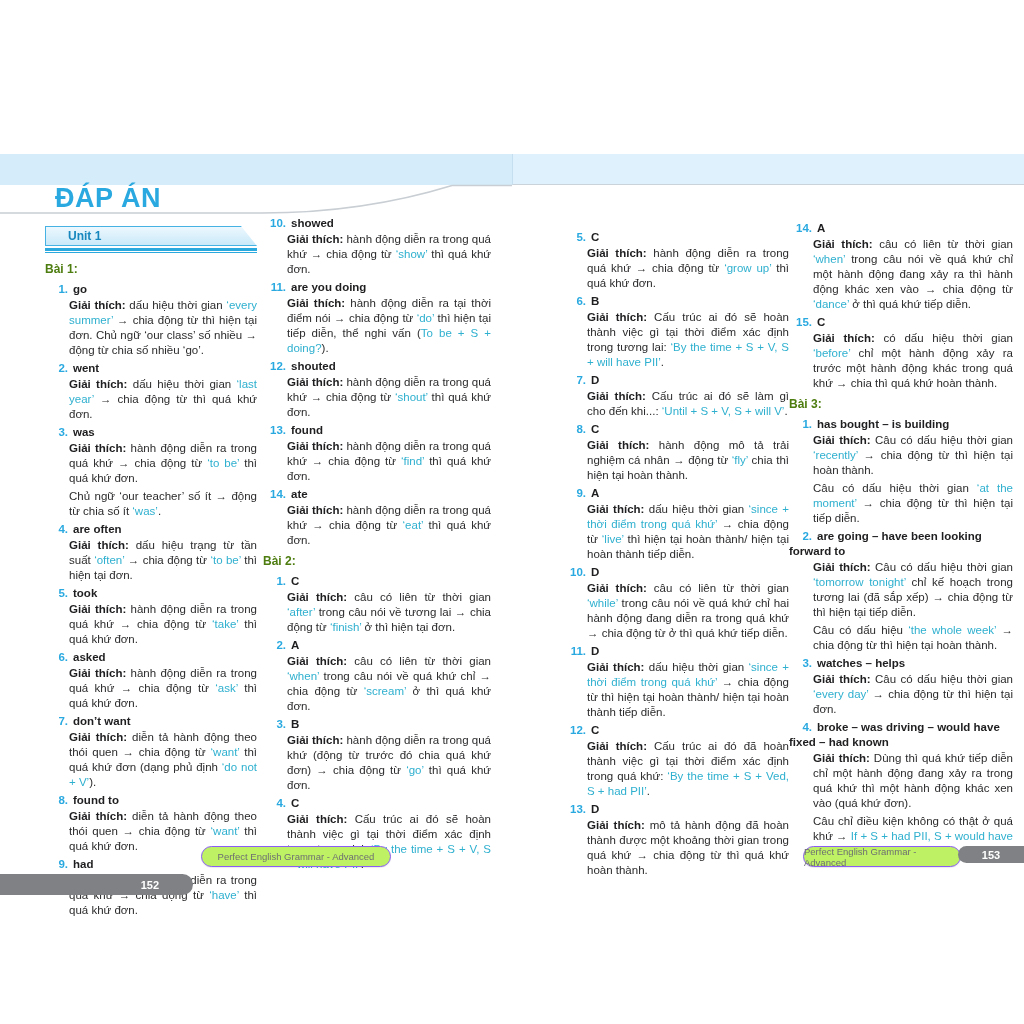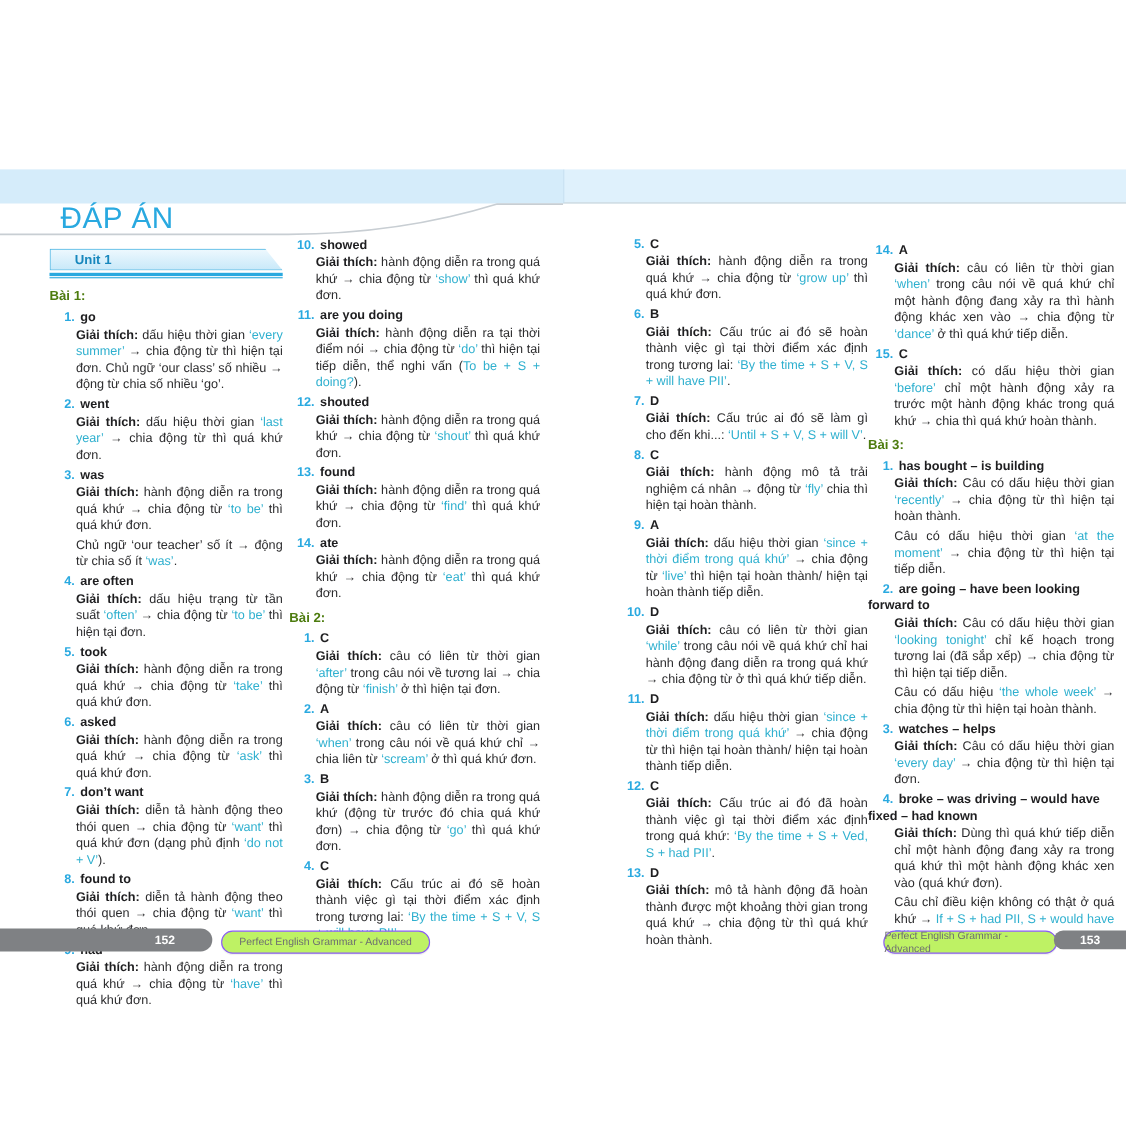--- a/index.html
+++ b/index.html
@@ -3,45 +3,45 @@
 <meta charset="utf-8">
 <style>
   html,body{margin:0;padding:0}
   body{width:1024px;height:1024px;background:#ffffff;font-family:"Liberation Sans",sans-serif;position:relative;overflow:hidden}
   .page{position:absolute;inset:0}
   
   .band{position:absolute;top:154px;height:31px}
   .band-left{left:0;width:512px;background:#D5ECFA}
   .band-right{left:512px;width:512px;background:#DFF1FC;border-bottom:1px solid #C9D3D9;border-left:1px solid #C5DFF0;box-sizing:border-box}
   .swoosh{position:absolute;left:0;top:184px;width:512px;height:34px}
-  .title{position:absolute;left:55px;top:183px;margin:0;font-size:27px;font-weight:400;color:#29A9E0;letter-spacing:.5px}
+  .title{position:absolute;left:55px;top:183px;margin:0;font-size:27px;font-weight:700;color:#29A9E0;letter-spacing:.5px}
   
   .col{position:absolute;font-size:11.5px;line-height:15px;color:#2B2B2D}
   .col1{left:45px;top:226px;width:212px}
   .col2{left:263px;top:216px;width:228px}
-  .col3{left:563px;top:215px;width:226px}
+  .col3{left:563px;top:230px;width:226px}
   .col4{left:789px;top:221px;width:224px}
   
   .unit-wrap{margin-bottom:9px}
   .unit-box{height:20px;border:1px solid #45B2E3;background:linear-gradient(180deg,#EDF8FE 0%,#C9E9F9 100%);clip-path:polygon(0 0,calc(100% - 16px) 0,100% 100%,0 100%);display:flex;align-items:center;box-sizing:border-box}
   .unit-label{font-weight:700;font-size:12px;color:#1787BD;padding-left:22px}
   .rule-thick{height:3px;background:#2AA9DF;margin-top:2px}
   .rule-thin{height:1px;background:#2AA9DF;margin-top:1px}
   .sec-label{font-weight:700;color:#4d7c0f;font-size:12px;margin:6px 0 5px}
   
   .item{margin-bottom:3px}
   .ihead{font-weight:700}
   .num{display:inline-block;width:23px;text-align:right;color:#29A9E0}
   .ans{margin-left:5px;color:#1E1E20}
   .para{margin:1px 0 3px 24px;text-align:justify}
   .seg-b{font-weight:700;color:#1E1E20}
   .seg-n{color:#2B2B2D}
   .seg-h{color:#2FB0CF}
   
-  .foot-dark-left{position:absolute;left:0;top:844px;width:193px;height:21px;background:#7F8184;border-radius:0 11px 11px 0;color:#fff;font-size:11px;font-weight:700;display:flex;align-items:center;justify-content:flex-end;padding-right:34px;box-sizing:border-box}
+  .foot-dark-left{position:absolute;left:0;top:874px;width:193px;height:21px;background:#7F8184;border-radius:0 11px 11px 0;color:#fff;font-size:11px;font-weight:700;display:flex;align-items:center;justify-content:flex-end;padding-right:34px;box-sizing:border-box}
   .foot-pill{position:absolute;top:846px;height:21px;background:#bef264;border:1px solid #8b5cf6;border-radius:11px;display:flex;align-items:center;justify-content:center;font-size:9.5px;color:#6D6E71;box-sizing:border-box;box-shadow:0 1px 1px rgba(0,0,0,.08)}
   .foot-pill-left{left:201px;width:190px}
   .foot-pill-right{left:803px;width:158px}
   .foot-dark-right{position:absolute;left:958px;top:846px;width:66px;height:17px;background:#7F8184;border-radius:11px 0 0 11px;color:#fff;display:flex;align-items:center;justify-content:center;font-size:11px;font-weight:700;box-sizing:border-box}
 </style>
 </head>
 <body>
 
 <div class="page">
 
@@ -122,21 +122,21 @@
         <div class="ihead"><span class="num">14.</span><span class="ans">ate</span></div>
         <p class="para"><span class="seg-b">Giải thích: </span><span class="seg-n">hành động diễn ra trong quá khứ → chia động từ </span><span class="seg-h">‘eat’</span><span class="seg-n"> thì quá khứ đơn.</span></p>
       </div>
       <div class="sec-label">Bài 2:</div>
       <div class="item">
         <div class="ihead"><span class="num">1.</span><span class="ans">C</span></div>
         <p class="para"><span class="seg-b">Giải thích: </span><span class="seg-n">câu có liên từ thời gian </span><span class="seg-h">‘after’</span><span class="seg-n"> trong câu nói về tương lai → chia động từ </span><span class="seg-h">‘finish’</span><span class="seg-n"> ở thì hiện tại đơn.</span></p>
       </div>
       <div class="item">
         <div class="ihead"><span class="num">2.</span><span class="ans">A</span></div>
-        <p class="para"><span class="seg-b">Giải thích: </span><span class="seg-n">câu có liên từ thời gian </span><span class="seg-h">‘when’</span><span class="seg-n"> trong câu nói về quá khứ chỉ → chia liên từ </span><span class="seg-h">‘scream’</span><span class="seg-n"> ở thì quá khứ đơn.</span></p>
+        <p class="para"><span class="seg-b">Giải thích: </span><span class="seg-n">câu có liên từ thời gian </span><span class="seg-h">‘when’</span><span class="seg-n"> trong câu nói về quá khứ chỉ → chia động từ </span><span class="seg-h">‘scream’</span><span class="seg-n"> ở thì quá khứ đơn.</span></p>
       </div>
       <div class="item">
         <div class="ihead"><span class="num">3.</span><span class="ans">B</span></div>
         <p class="para"><span class="seg-b">Giải thích: </span><span class="seg-n">hành động diễn ra trong quá khứ (động từ trước đó chia quá khứ đơn) → chia động từ </span><span class="seg-h">‘go’</span><span class="seg-n"> thì quá khứ đơn.</span></p>
       </div>
       <div class="item">
         <div class="ihead"><span class="num">4.</span><span class="ans">C</span></div>
         <p class="para"><span class="seg-b">Giải thích: </span><span class="seg-n">Cấu trúc ai đó sẽ hoàn thành việc gì tại thời điểm xác định trong tương lai: </span><span class="seg-h">‘By the time + S + V, S + will have PII’</span><span class="seg-n">.</span></p>
       </div>
     </div>
@@ -188,21 +188,21 @@
         <p class="para"><span class="seg-b">Giải thích: </span><span class="seg-n">có dấu hiệu thời gian </span><span class="seg-h">‘before’</span><span class="seg-n"> chỉ một hành động xảy ra trước một hành động khác trong quá khứ → chia thì quá khứ hoàn thành.</span></p>
       </div>
       <div class="sec-label">Bài 3:</div>
       <div class="item">
         <div class="ihead"><span class="num">1.</span><span class="ans">has bought – is building</span></div>
         <p class="para"><span class="seg-b">Giải thích: </span><span class="seg-n">Câu có dấu hiệu thời gian </span><span class="seg-h">‘recently’</span><span class="seg-n"> → chia động từ thì hiện tại hoàn thành.</span></p>
         <p class="para"><span class="seg-n">Câu có dấu hiệu thời gian </span><span class="seg-h">‘at the moment’</span><span class="seg-n"> → chia động từ thì hiện tại tiếp diễn.</span></p>
       </div>
       <div class="item">
         <div class="ihead"><span class="num">2.</span><span class="ans">are going – have been looking forward to</span></div>
-        <p class="para"><span class="seg-b">Giải thích: </span><span class="seg-n">Câu có dấu hiệu thời gian </span><span class="seg-h">‘looking tonight’</span><span class="seg-n"> chỉ kế hoạch trong tương lai (đã sắp xếp) → chia động từ thì hiện tại tiếp diễn.</span></p>
+        <p class="para"><span class="seg-b">Giải thích: </span><span class="seg-n">Câu có dấu hiệu thời gian </span><span class="seg-h">‘tomorrow tonight’</span><span class="seg-n"> chỉ kế hoạch trong tương lai (đã sắp xếp) → chia động từ thì hiện tại tiếp diễn.</span></p>
         <p class="para"><span class="seg-n">Câu có dấu hiệu </span><span class="seg-h">‘the whole week’</span><span class="seg-n"> → chia động từ thì hiện tại hoàn thành.</span></p>
       </div>
       <div class="item">
         <div class="ihead"><span class="num">3.</span><span class="ans">watches – helps</span></div>
         <p class="para"><span class="seg-b">Giải thích: </span><span class="seg-n">Câu có dấu hiệu thời gian </span><span class="seg-h">‘every day’</span><span class="seg-n"> → chia động từ thì hiện tại đơn.</span></p>
       </div>
       <div class="item">
         <div class="ihead"><span class="num">4.</span><span class="ans">broke – was driving – would have fixed – had known</span></div>
         <p class="para"><span class="seg-b">Giải thích: </span><span class="seg-n">Dùng thì quá khứ tiếp diễn chỉ một hành động đang xảy ra trong quá khứ thì một hành động khác xen vào (quá khứ đơn).</span></p>
         <p class="para"><span class="seg-n">Câu chỉ điều kiện không có thật ở quá khứ → </span><span class="seg-h">If + S + had PII, S + would have PII</span><span class="seg-n">.</span></p>

